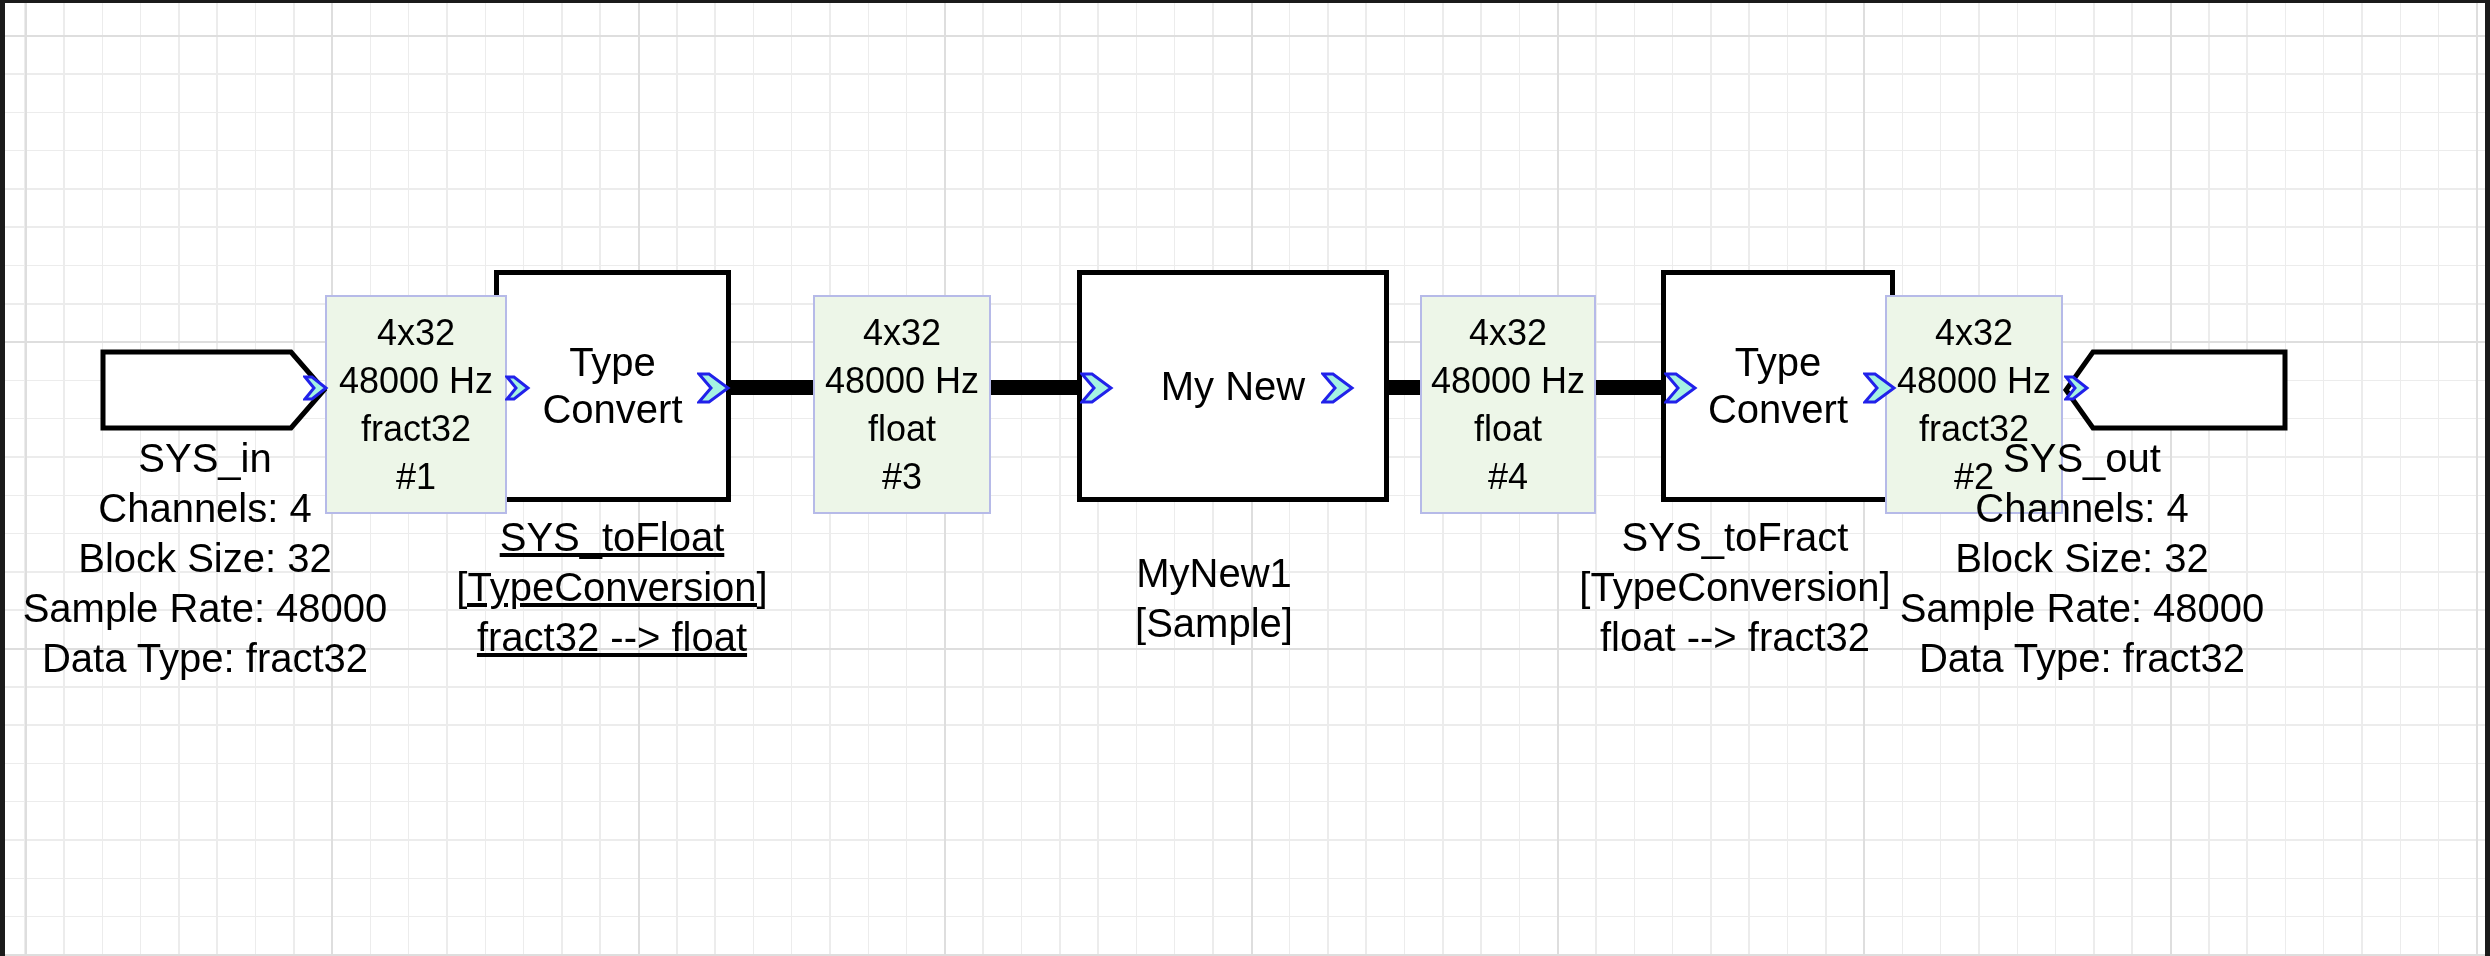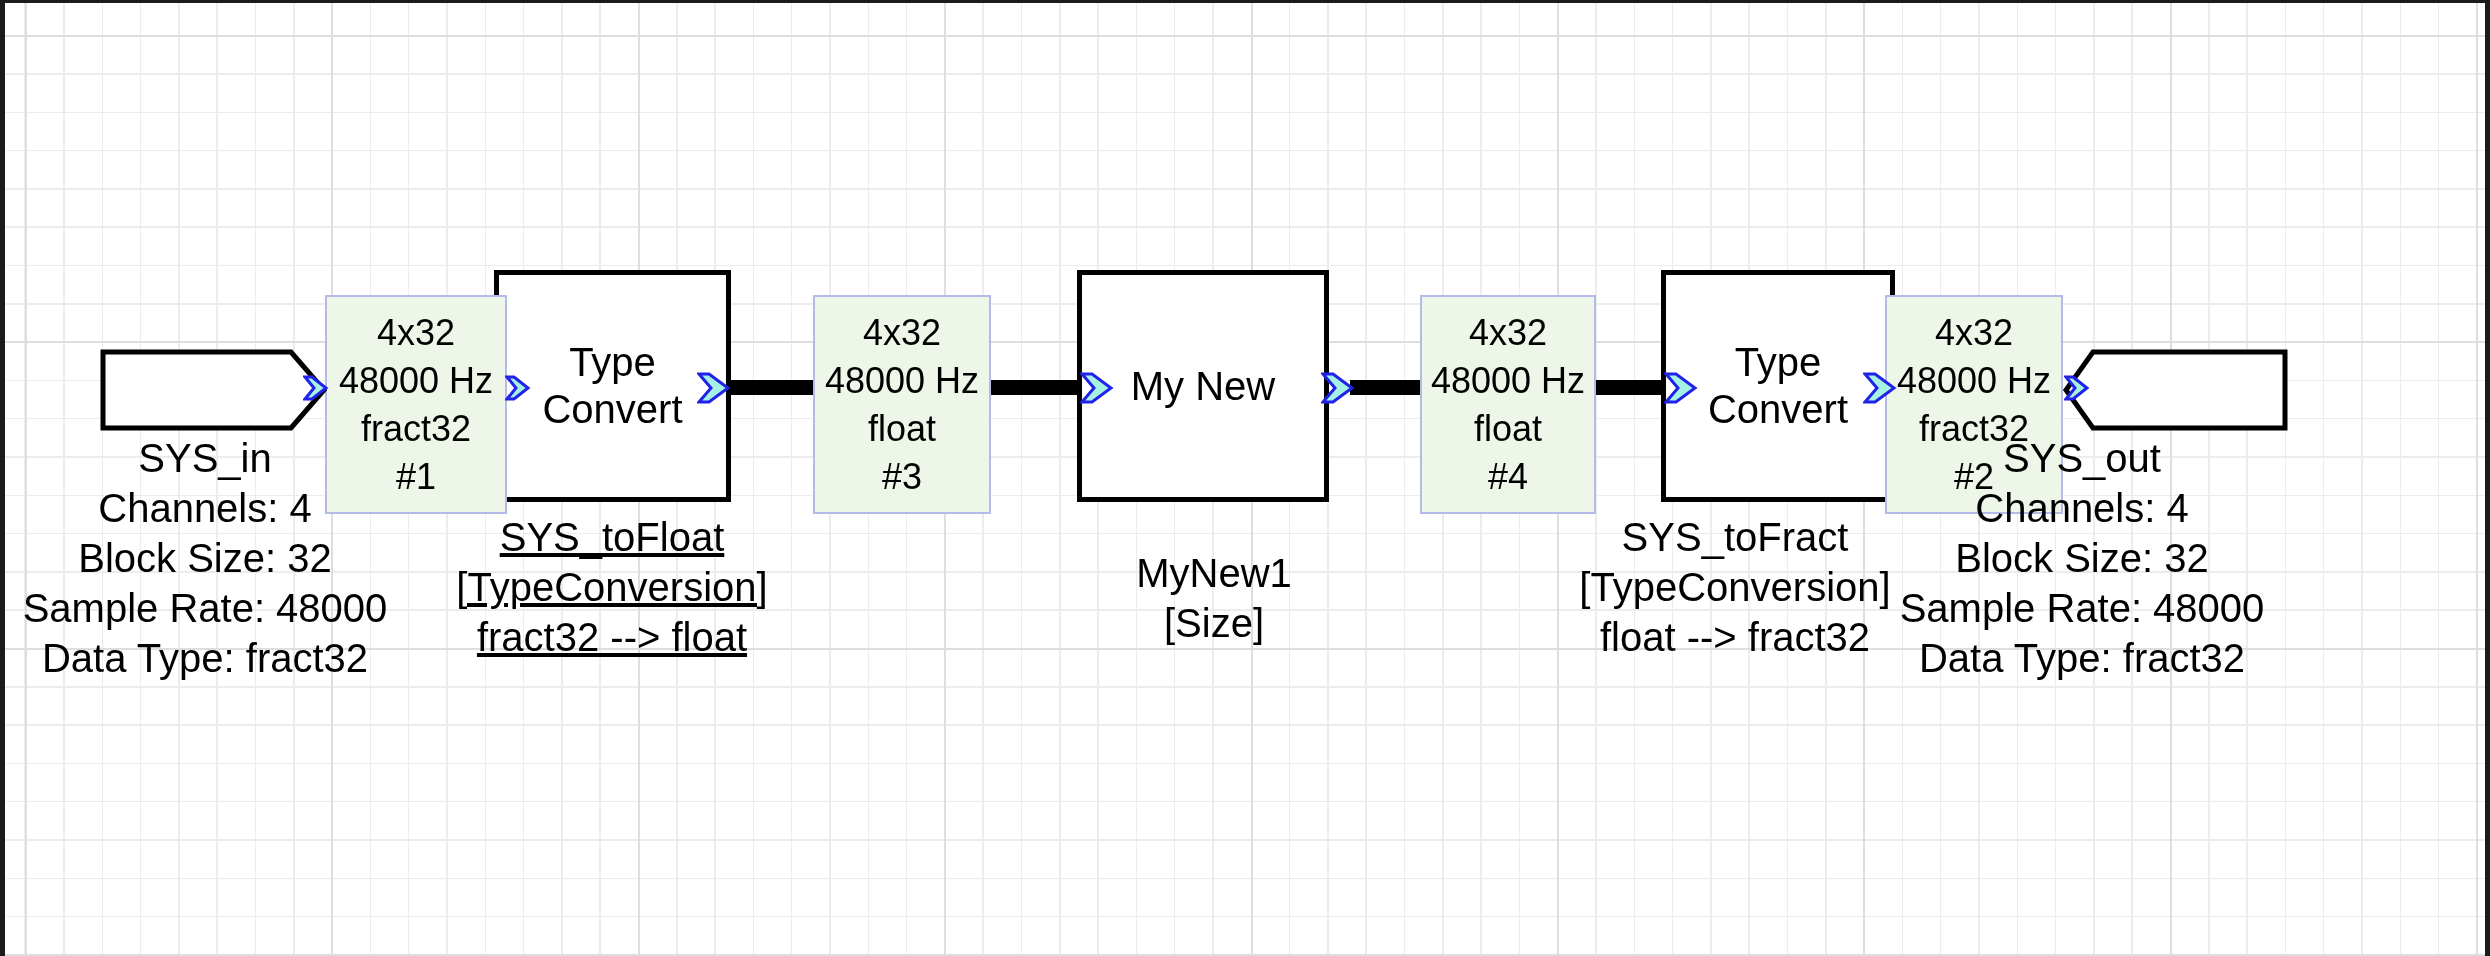--- a/index.html
+++ b/index.html
@@ -100,26 +100,26 @@
     <div>fract32 --&gt; float</div>
   </div>
 
   <div class="wirebox" style="left:813px;width:178px;">
     <div>4x32</div>
     <div>48000 Hz</div>
     <div>float</div>
     <div>#3</div>
   </div>
 
-  <div class="block" style="left:1077px;width:252px;">
+  <div class="block" style="left:1077px;width:312px;">
     <div class="block-label">My New</div>
   </div>
   <div class="under mod" style="left:994px;margin-top:36px;">
     <div>MyNew1</div>
-    <div>[Size]</div>
+    <div>[Sample]</div>
   </div>
 
   <div class="wirebox" style="left:1420px;width:176px;">
     <div>4x32</div>
     <div>48000 Hz</div>
     <div>float</div>
     <div>#4</div>
   </div>
 
   <div class="block" style="left:1661px;width:234px;">

